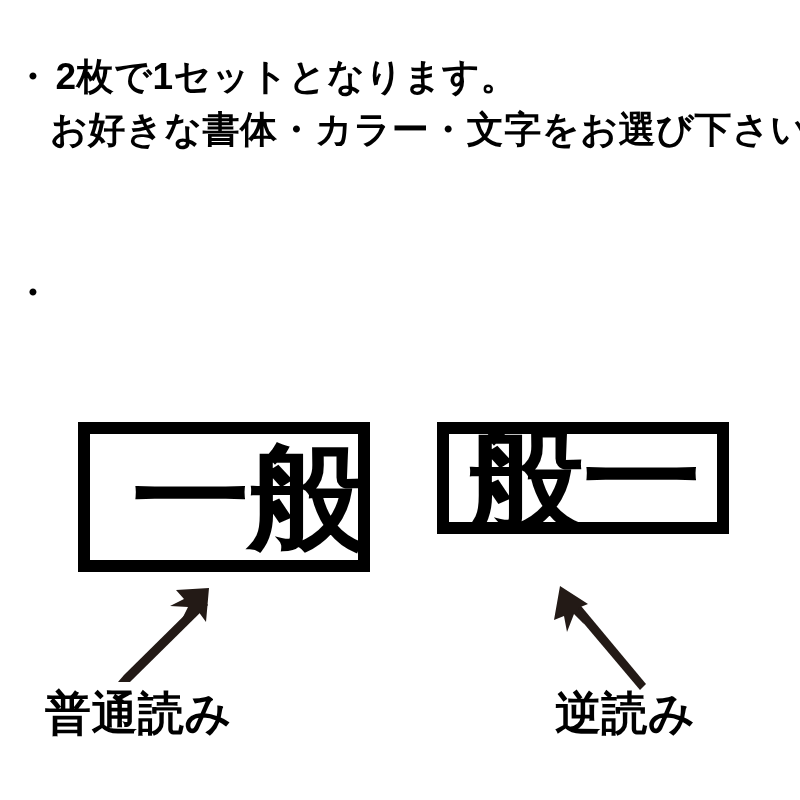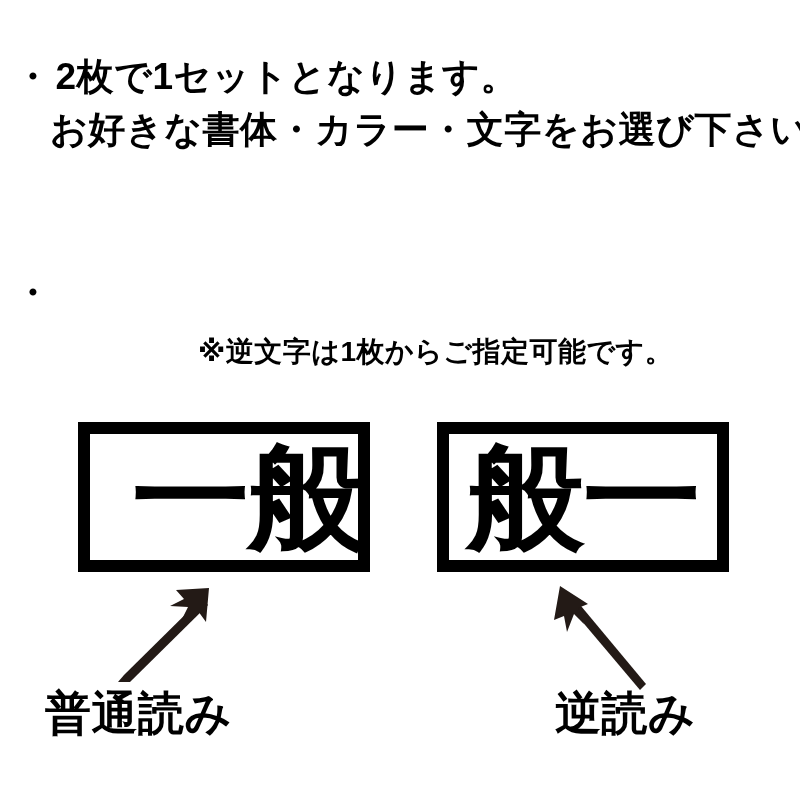--- a/index.html
+++ b/index.html
@@ -100,21 +100,21 @@
     left: 78px;
     top: 422px;
     width: 292px;
     height: 150px;
     padding-left: 48px;
   }
   #plate-reverse {
     left: 437px;
     top: 422px;
     width: 292px;
-    height: 150px;
+    height: 112px;
   }
 
   
   .arrow-svg {
     position: absolute;
     overflow: visible;
   }
   #arrow-left-svg {
     left: 110px;
     top: 578px;
@@ -156,21 +156,20 @@
     <span>2枚で1セットとなります。</span>
   </div>
 
   <div class="line" id="headline-2">お好きな書体・カラー・文字をお選び下さい。</div>
 
 
   <div class="line bullet-line" id="headline-3">
     <span class="bullet-dot">・</span>
   </div>
 
-  <div class="line" id="note-2">※逆文字は1枚からご指定可能です。</div>
 
   <div class="plate" id="plate-normal">
     <div class="plate-inner">
       <div class="plate-text">一般</div>
     </div>
   </div>
 
   <div class="plate" id="plate-reverse">
     <div class="plate-inner">
       <div class="plate-text">般一</div>

